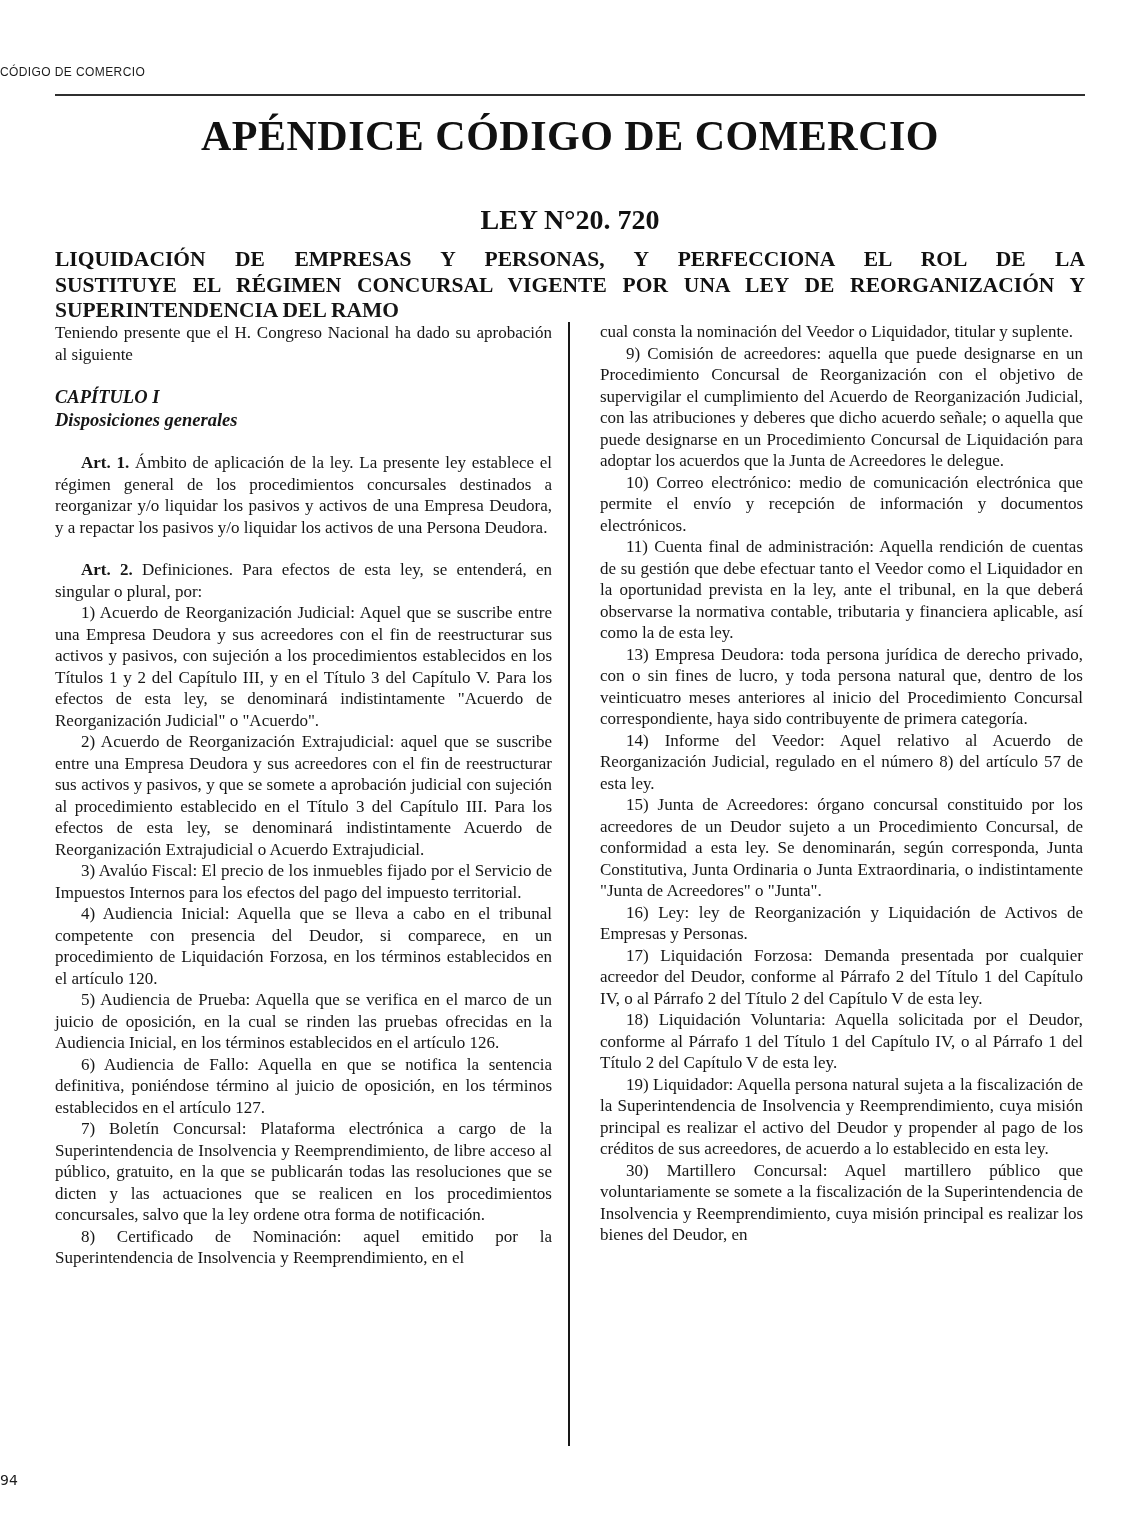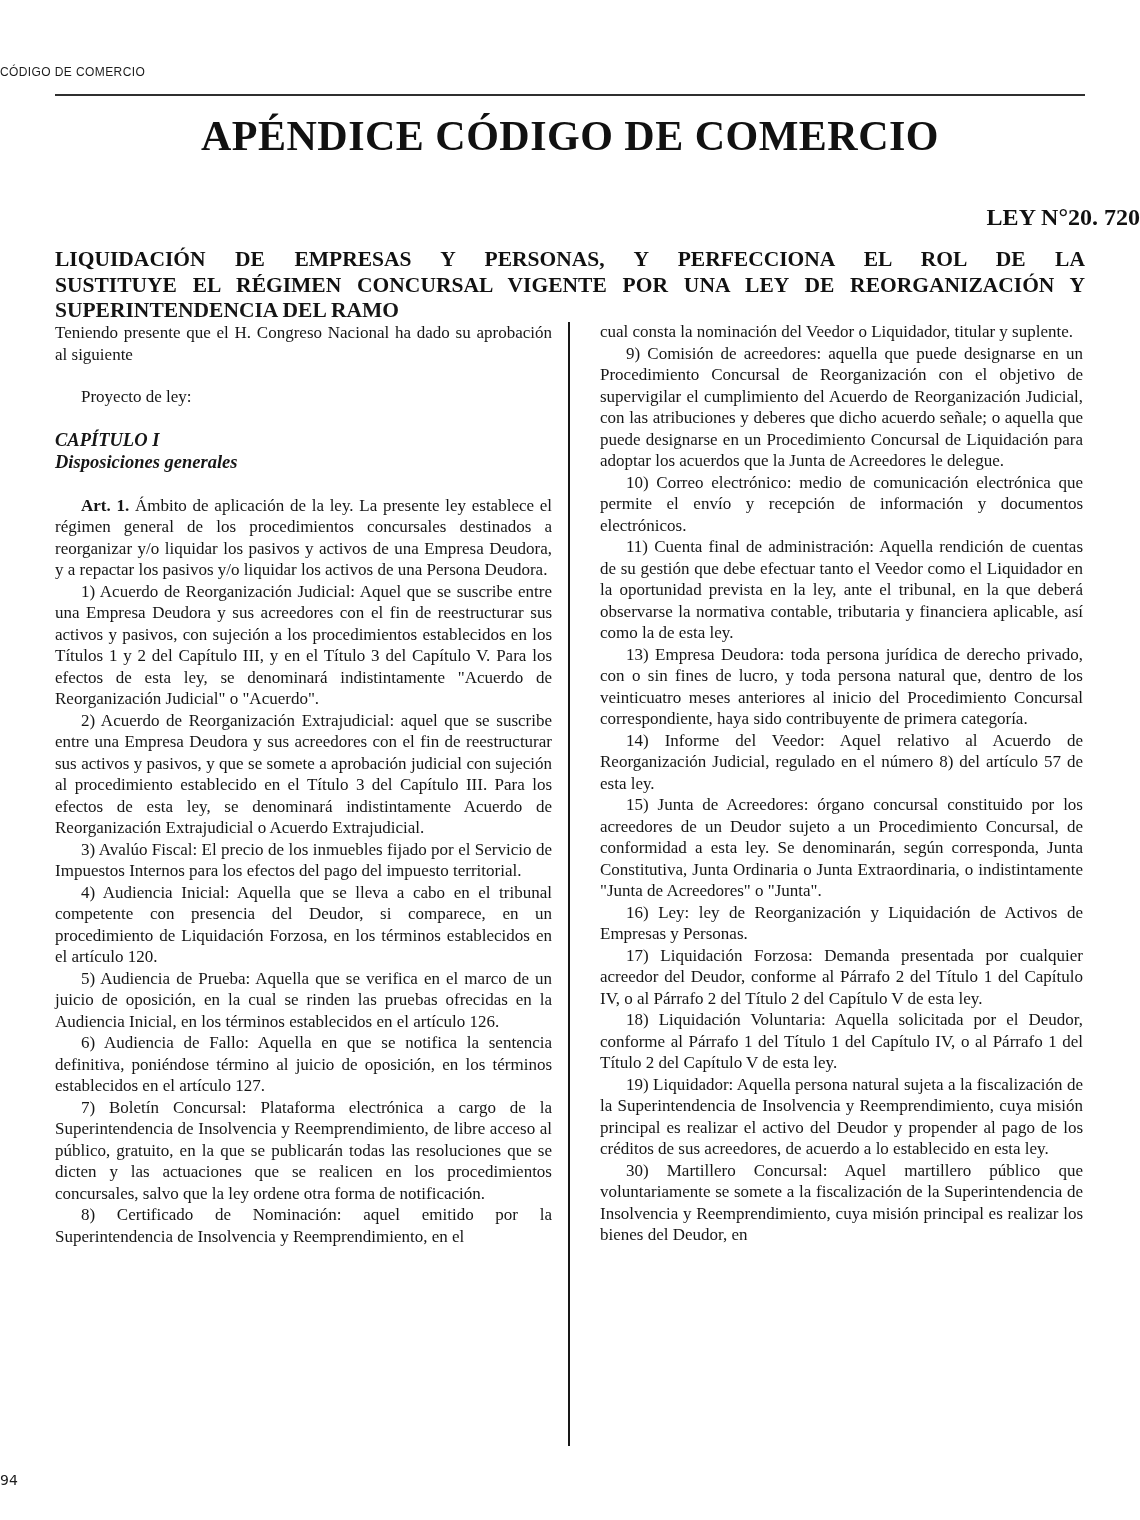--- a/index.html
+++ b/index.html
@@ -14,21 +14,21 @@
   .header-rule {
     position:absolute; top:94px; left:55px; width:1030px;
     border-top:2px solid #2f2f2f; height:0;
   }
   .appendix-title {
     position:absolute; top:112px; left:0; width:100%; margin:0;
     text-align:center; font-size:42px; font-weight:bold; letter-spacing:0.5px; color:#111;
   }
   .law-number {
     position:absolute; top:204px; left:0; width:100%; margin:0;
-    text-align:right; font-size:24px; font-weight:bold; color:#111;
+    text-align:center; font-size:28px; font-weight:bold; color:#111;
   }
   .law-subtitle {
     position:absolute; top:247px; left:55px; width:1030px;
     font-size:21.5px; font-weight:bold; line-height:25.5px; color:#111;
   }
   .jline { text-align:justify; text-align-last:justify; }
 
   .columns {
     position:absolute; top:298px; left:55px; width:1030px;
     display:flex; align-items:flex-start;
@@ -74,29 +74,29 @@
     <div class="jline">LIQUIDACIÓN DE EMPRESAS Y PERSONAS, Y PERFECCIONA EL ROL DE LA</div>
     <div class="jline">SUSTITUYE EL RÉGIMEN CONCURSAL VIGENTE POR UNA LEY DE REORGANIZACIÓN Y</div>
   </div>
 
   <div class="columns">
 
     <div class="col col-left">
       <div class="subtitle-cont">SUPERINTENDENCIA DEL RAMO</div>
 
       <p class="noindent">Teniendo presente que el H. Congreso Nacional ha dado su aprobación al siguiente</p>
-      <p class="sp">Proyecto de ley:</p>
 
       <div class="chapter">
         <div>CAPÍTULO I</div>
         <div>Disposiciones generales</div>
       </div>
 
       <p class="sp"><b class="lead">Art. 1.</b><span> Ámbito de aplicación de la ley. La presente ley establece el régimen general de los procedimientos concursales destinados a reorganizar y/o liquidar los pasivos y activos de una Empresa Deudora, y a repactar los pasivos y/o liquidar los activos de una Persona Deudora.</span></p>
 
+      <p class="sp"><b class="lead">Art. 2.</b><span> Definiciones. Para efectos de esta ley, se entenderá, en singular o plural, por:</span></p>
 
       <p>1) Acuerdo de Reorganización Judicial: Aquel que se suscribe entre una Empresa Deudora y sus acreedores con el fin de reestructurar sus activos y pasivos, con sujeción a los procedimientos establecidos en los Títulos 1 y 2 del Capítulo III, y en el Título 3 del Capítulo V. Para los efectos de esta ley, se denominará indistintamente "Acuerdo de Reorganización Judicial" o "Acuerdo".</p>
       <p>2) Acuerdo de Reorganización Extrajudicial: aquel que se suscribe entre una Empresa Deudora y sus acreedores con el fin de reestructurar sus activos y pasivos, y que se somete a aprobación judicial con sujeción al procedimiento establecido en el Título 3 del Capítulo III. Para los efectos de esta ley, se denominará indistintamente Acuerdo de Reorganización Extrajudicial o Acuerdo Extrajudicial.</p>
       <p>3) Avalúo Fiscal: El precio de los inmuebles fijado por el Servicio de Impuestos Internos para los efectos del pago del impuesto territorial.</p>
       <p>4) Audiencia Inicial: Aquella que se lleva a cabo en el tribunal competente con presencia del Deudor, si comparece, en un procedimiento de Liquidación Forzosa, en los términos establecidos en el artículo 120.</p>
       <p>5) Audiencia de Prueba: Aquella que se verifica en el marco de un juicio de oposición, en la cual se rinden las pruebas ofrecidas en la Audiencia Inicial, en los términos establecidos en el artículo 126.</p>
       <p>6) Audiencia de Fallo: Aquella en que se notifica la sentencia definitiva, poniéndose término al juicio de oposición, en los términos establecidos en el artículo 127.</p>
       <p>7) Boletín Concursal: Plataforma electrónica a cargo de la Superintendencia de Insolvencia y Reemprendimiento, de libre acceso al público, gratuito, en la que se publicarán todas las resoluciones que se dicten y las actuaciones que se realicen en los procedimientos concursales, salvo que la ley ordene otra forma de notificación.</p>
       <p>8) Certificado de Nominación: aquel emitido por la Superintendencia de Insolvencia y Reemprendimiento, en el</p>
     </div>

